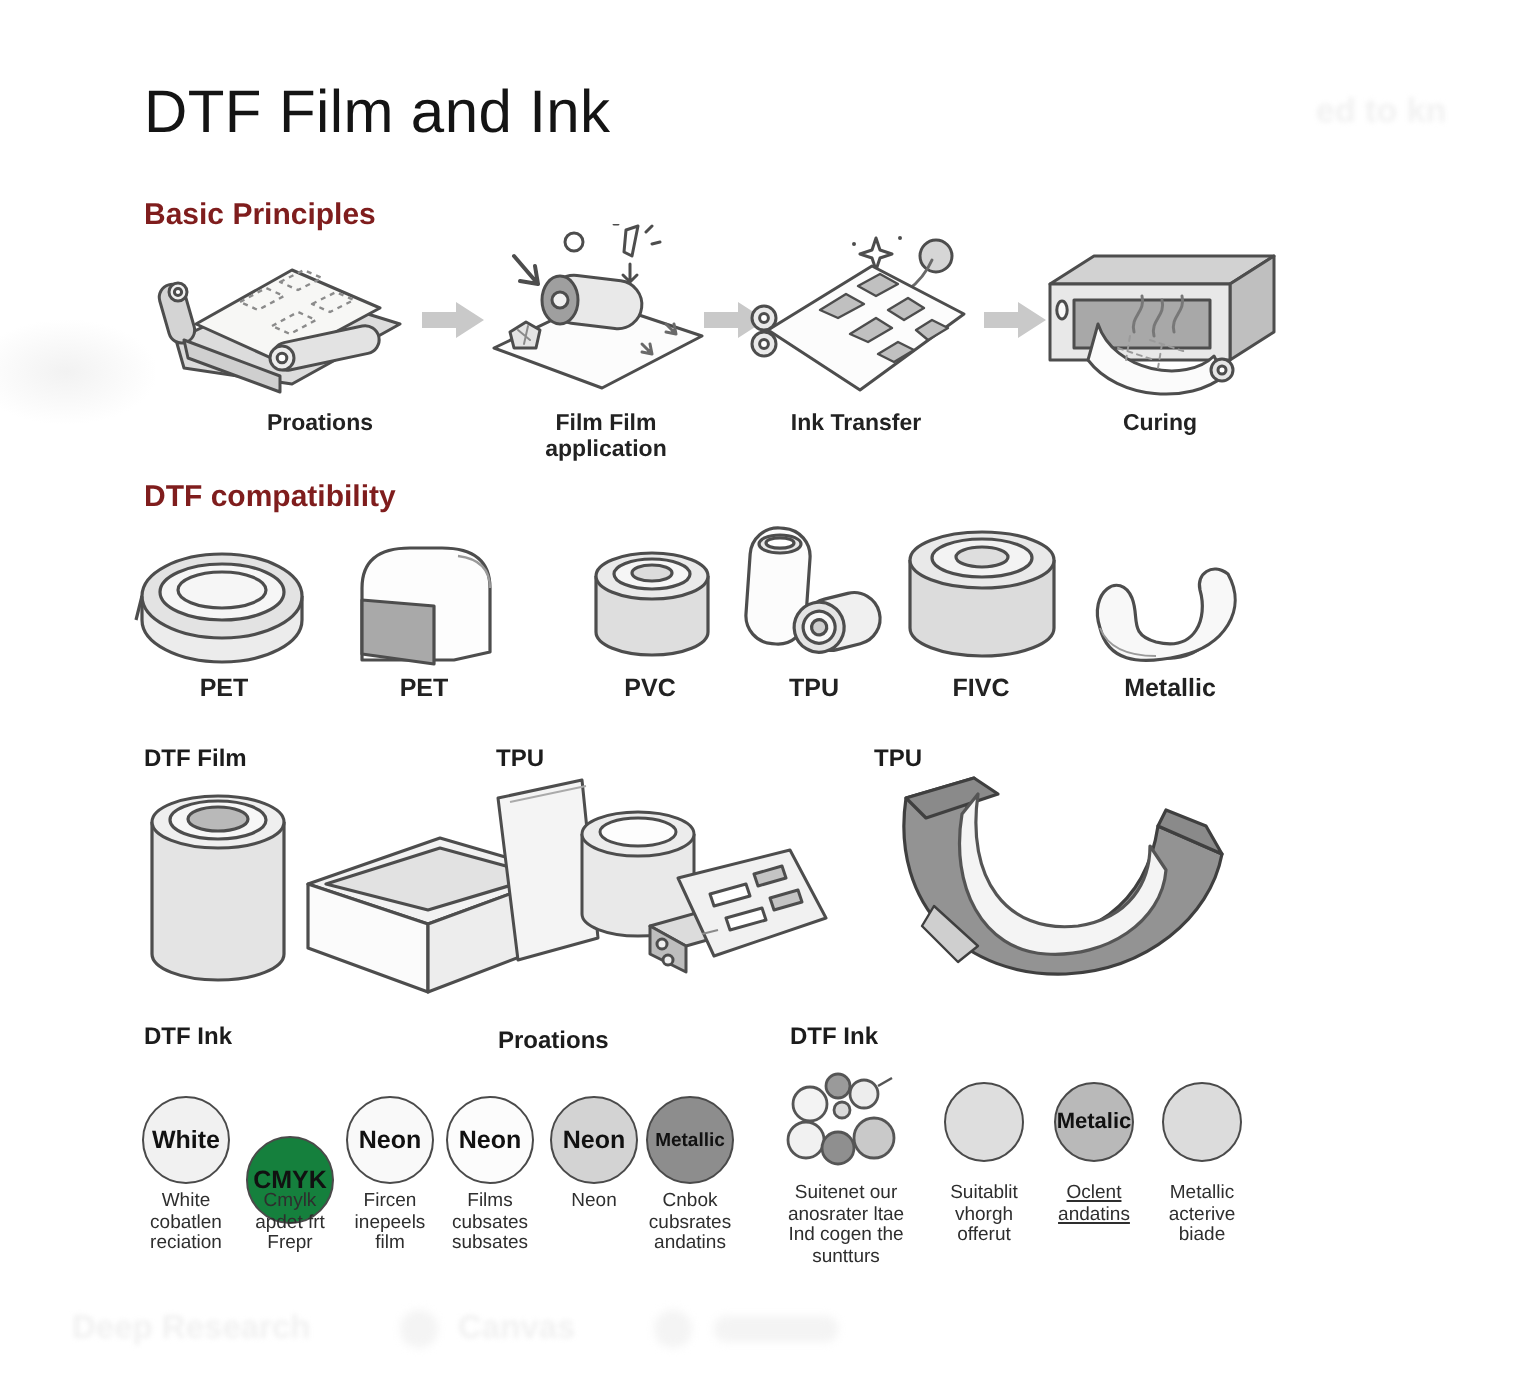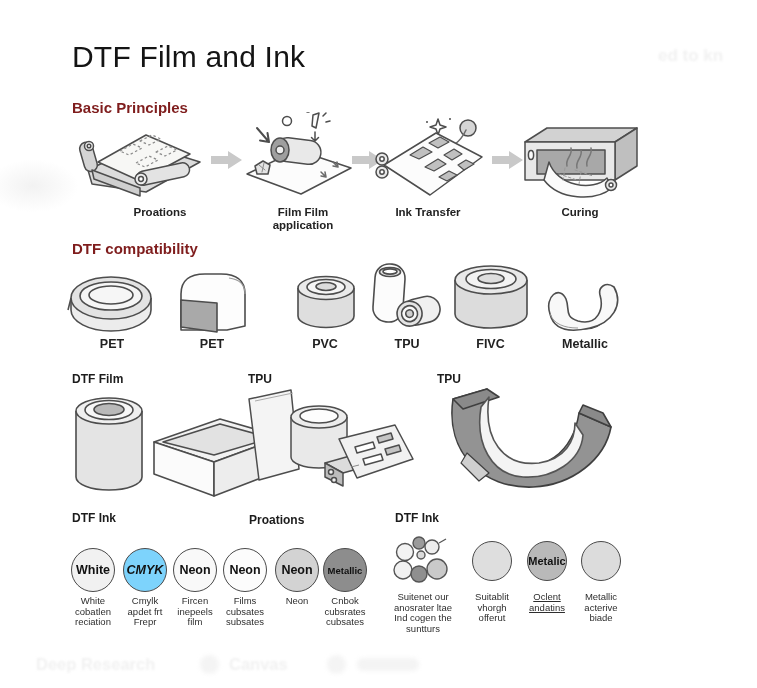--- a/index.html
+++ b/index.html
@@ -248,42 +248,42 @@
       <polygon points="156,30 188,44 180,30 160,22" fill="#8a8a8a"></polygon>
       <polygon points="44,70 66,90 56,98 38,80" fill="#cfcfcf" stroke-width="1.2"></polygon>
       <path d="M66,14 C60,56 80,84 116,80 C142,76 152,58 152,40 L160,52 C158,78 130,96 100,94 C68,92 52,60 58,24 Z" fill="#f4f4f4" stroke="#555"></path>
     </svg>
   </div>
 
   <div class="abs h3" style="left:72px;top:511px;">DTF Ink</div>
   <div class="abs h3" style="left:228px;top:513px;margin-left:21px;">Proations</div>
 
   <div class="abs ink-circle big" style="left: 71px; top: 548px; background: rgb(241, 241, 241);">White</div>
-  <div class="abs ink-circle big" style="left: 123px; top: 548px; background: #7dd3fc; font-style: italic;">CMYK</div>
+  <div class="abs ink-circle big" style="left: 123px; top: 568px; background: #15803d;">CMYK</div>
   <div class="abs ink-circle big" style="left: 173px; top: 548px; background: rgb(249, 249, 249);">Neon</div>
   <div class="abs ink-circle big" style="left: 223px; top: 548px; background: rgb(252, 252, 252);">Neon</div>
   <div class="abs ink-circle big" style="left: 275px; top: 548px; background: rgb(211, 211, 211);">Neon</div>
   <div class="abs ink-circle big small-label" style="left: 323px; top: 548px; background: rgb(141, 141, 141);">Metallic</div>
 
   <div class="abs caption" style="left:66px;top:596px;width:54px;">White
 cobatlen
 reciation</div>
   <div class="abs caption" style="left:118px;top:596px;width:54px;">Cmylk
 apdet frt
 Frepr</div>
   <div class="abs caption" style="left:168px;top:596px;width:54px;">Fircen
 inepeels
 film</div>
   <div class="abs caption" style="left:218px;top:596px;width:54px;">Films
 cubsates
 subsates</div>
   <div class="abs caption" style="left:270px;top:596px;width:54px;">Neon</div>
   <div class="abs caption" style="left:318px;top:596px;width:54px;">Cnbok
 cubsrates
-cubsates</div>
+andatins</div>
 
   <div class="abs h3" style="left:395px;top:511px;">DTF Ink</div>
 
   <div class="abs" style="left:393px;top:536px;">
     <svg width="64" height="54" viewBox="0 0 64 54" stroke="#555" stroke-width="1.4" fill="none">
       <path d="M46,7 l7,-4" stroke-width="1.2"></path>
       <circle cx="12" cy="16" r="8.5" fill="#f3f3f3"></circle>
       <circle cx="26" cy="7" r="6" fill="#9a9a9a"></circle>
       <circle cx="39" cy="11" r="7" fill="#ededed"></circle>
       <circle cx="28" cy="19" r="4" fill="#dadada"></circle>

